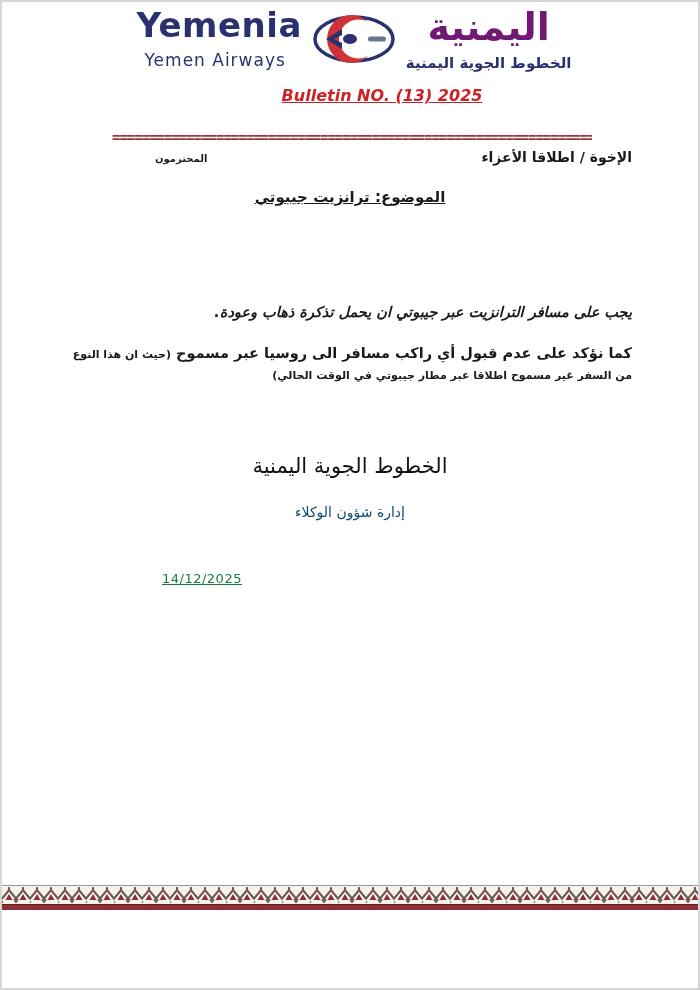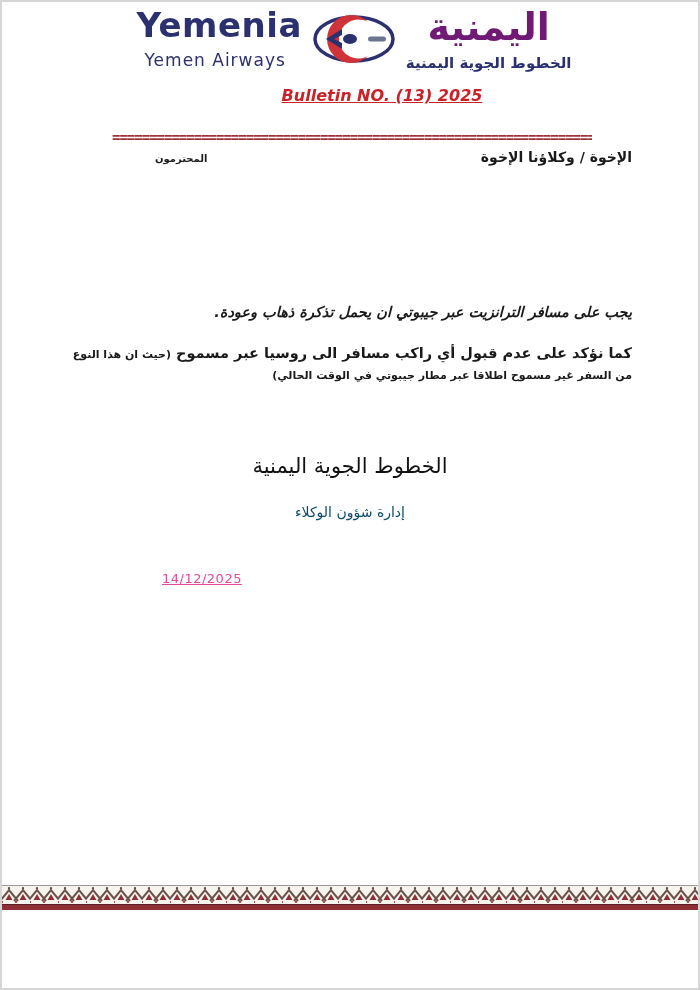--- a/index.html
+++ b/index.html
@@ -163,21 +163,21 @@
     text-align: center;
     direction: rtl;
     font-size: 14px;
     color: #0c4a6e;
   }
   .sig-date {
     position: absolute;
     top: 569px;
     left: 160px;
     font-size: 13px;
-    color: #ec4899;
+    color: #15803d;
     text-decoration: underline;
     letter-spacing: 0.5px;
   }
 
   
   .footer-band {
     position: absolute;
     left: 0;
     top: 883px;
     width: 100%;
@@ -211,23 +211,24 @@
     <div class="logo-col">
       <div class="logo-arabic-name">اليمنية</div>
       <div class="logo-arabic-sub">الخطوط الجوية اليمنية</div>
     </div>
   </div>
 
   <div class="bulletin">Bulletin NO. (13) 2025</div>
 
   <div class="separator">======================================================================</div>
 
-  <div class="greeting-right">الإخوة / وكلاؤنا الإخوة</div>
+  <div class="greeting-right">الإخوة / اطلاقا الأعزاء</div>
   <div class="greeting-left">المحترمون</div>
 
+  <div class="subject">الموضوع: ترانزيت جيبوتي</div>
 
   <div class="body-p1">يجب على مسافر الترانزيت عبر جيبوتي ان يحمل تذكرة ذهاب وعودة.</div>
   <div class="body-p2">
     <span class="main-size">كما نؤكد على عدم قبول أي راكب مسافر الى روسيا عبر مسموح </span><span class="note-size">(حيث ان هذا النوع من السفر غير مسموح اطلاقا عبر مطار جيبوتي في الوقت الحالي)</span>
   </div>
 
   <div class="sig-company">الخطوط الجوية اليمنية</div>
   <div class="sig-department">إدارة شؤون الوكلاء</div>
   <div class="sig-date">14/12/2025</div>
 

